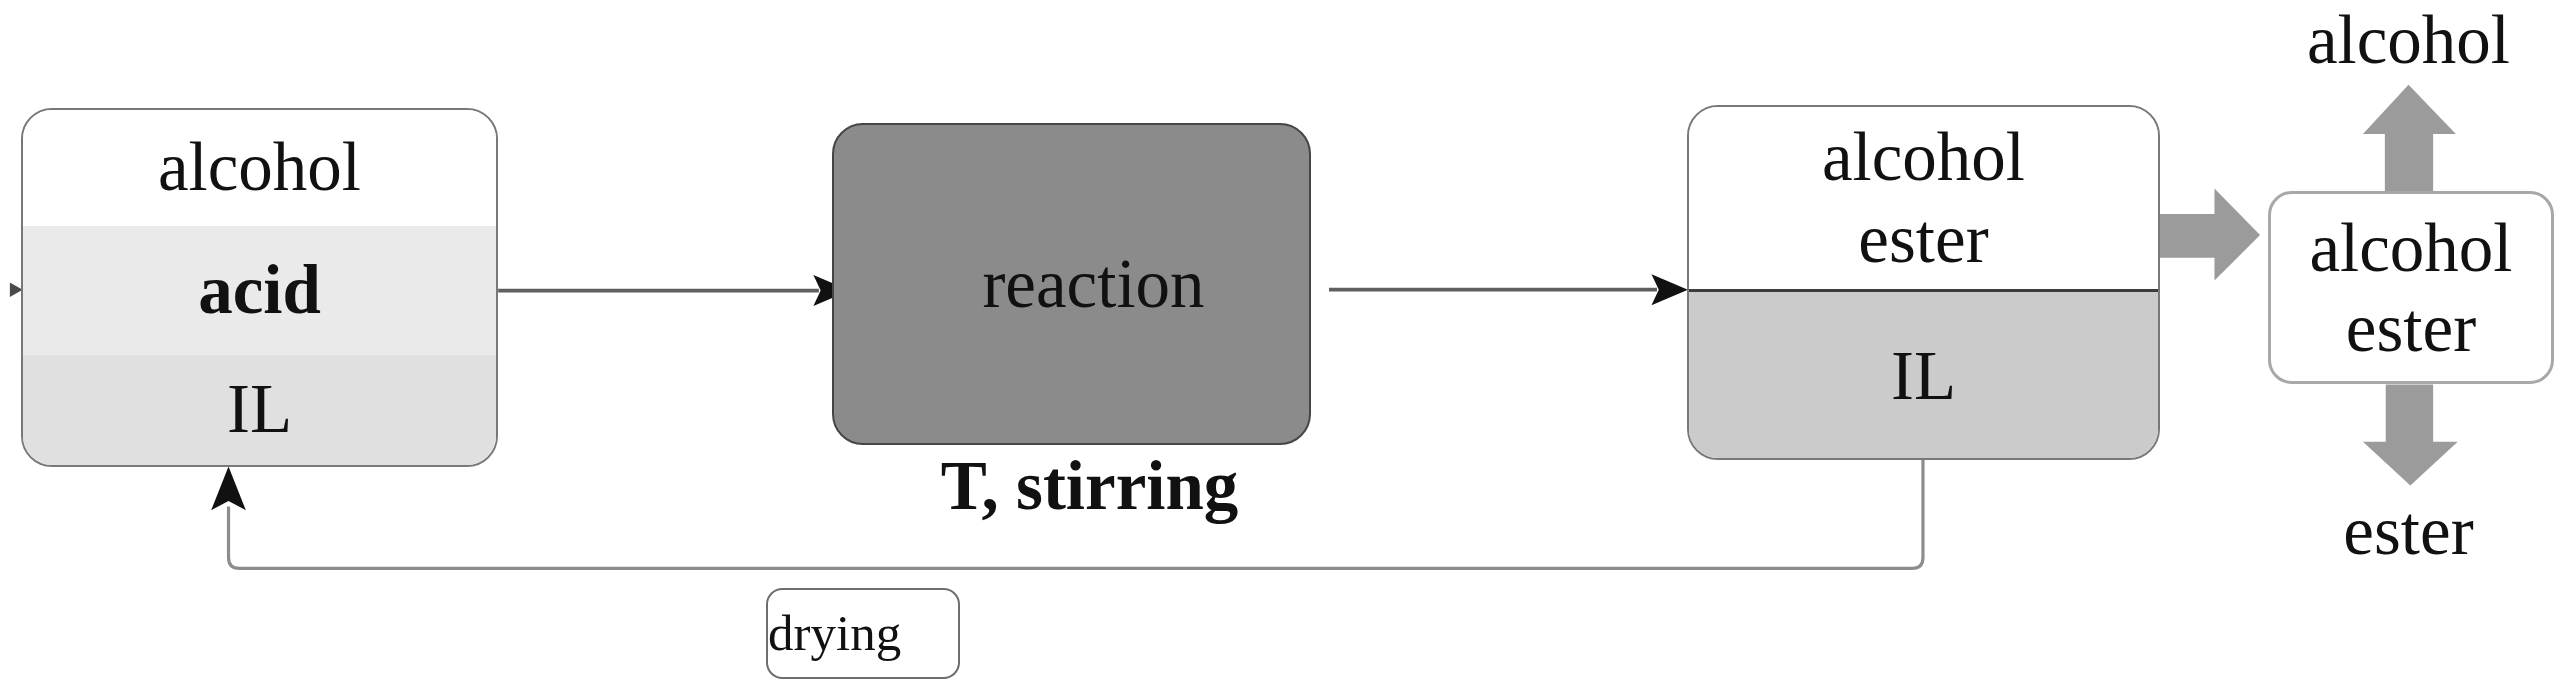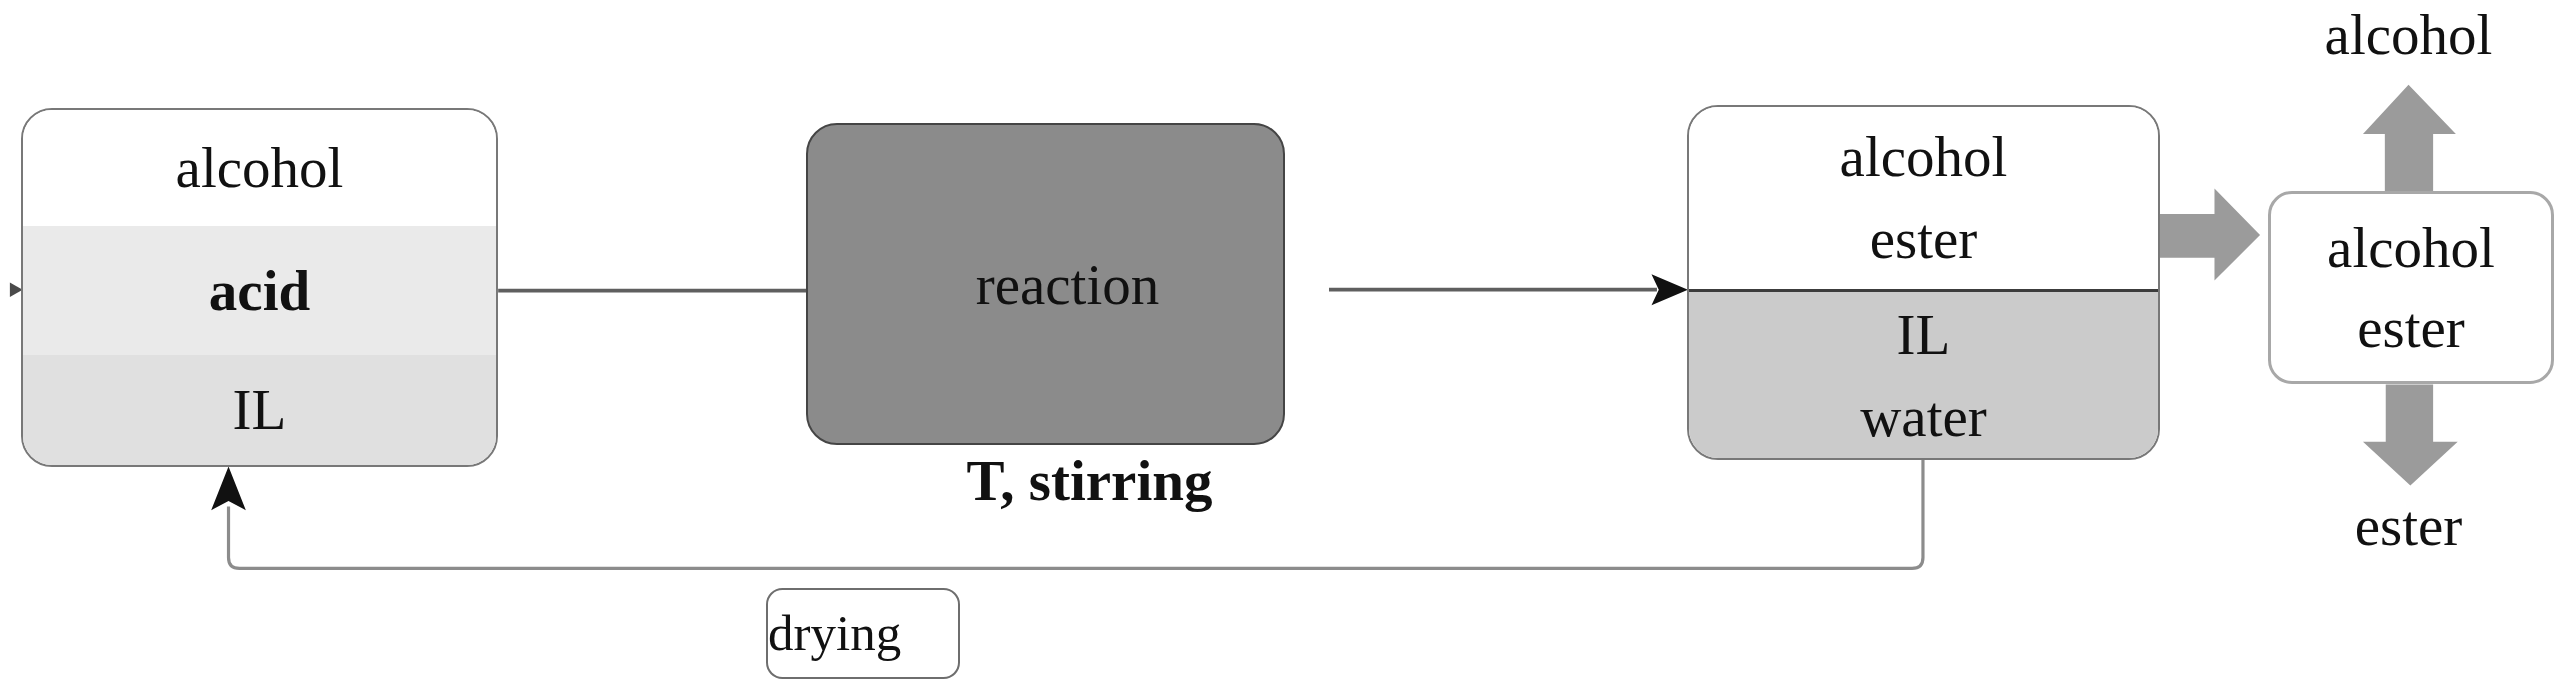--- a/index.html
+++ b/index.html
@@ -6,31 +6,31 @@
   #canvas{
     position:relative;
     width:2576px;height:696px;
     background:#ffffff;
     font-family:"Liberation Serif","DejaVu Serif",serif;
     color:#111111;
     overflow:hidden;
   }
   #wires{position:absolute;left:0;top:0;width:2576px;height:696px;}
   .box{position:absolute;box-sizing:border-box;background:#ffffff;}
-  .lbl{font-size:57px;line-height:1;white-space:nowrap;}
+  .lbl{font-size:69px;line-height:1;white-space:nowrap;}
 
   
   #feed-box{left:21px;top:108px;width:477px;height:359px;border:2.7px solid #787878;border-radius:31px;overflow:hidden;}
   .sec{display:flex;align-items:center;justify-content:center;}
   #feed-sec-alcohol{height:32.6%;background:#ffffff;}
   #feed-sec-acid{height:36.3%;background:#eaeaea;font-weight:bold;}
   #feed-sec-il{height:31.1%;background:#e0e0e0;}
 
   
-  #reaction-box{left:806px;top:123px;width:479px;height:322px;background:#8b8b8b;border:2.7px solid #454545;border-radius:31px;display:flex;align-items:center;justify-content:center;padding-left:44px;}
+  #reaction-box{left:832px;top:123px;width:479px;height:322px;background:#8b8b8b;border:2.7px solid #454545;border-radius:31px;display:flex;align-items:center;justify-content:center;padding-left:44px;}
   #reaction-caption{position:absolute;left:907px;top:452px;width:365px;text-align:center;font-weight:bold;}
 
   
   #separation-box{left:1687px;top:105px;width:473px;height:355px;border:2.7px solid #787878;border-radius:31px;overflow:hidden;padding:0;}
   #sep-top{height:182px;background:#ffffff;display:flex;flex-direction:column;align-items:center;justify-content:center;}
   #sep-bottom{height:168px;background:#cbcbcb;border-top:3.6px solid #3c3c3c;display:flex;flex-direction:column;align-items:center;justify-content:center;}
   .twoline{line-height:82px;text-align:center;}
 
   
   #product-box{left:2268px;top:191px;width:286px;height:193px;border:3.6px solid #a8a8a8;border-radius:24px;display:flex;flex-direction:column;align-items:center;justify-content:center;}
@@ -87,21 +87,20 @@
   </div>
   <div class="lbl" id="reaction-caption">T, stirring</div>
 
   <div class="box" id="separation-box">
     <div id="sep-top">
       <div class="lbl twoline">alcohol</div>
       <div class="lbl twoline">ester</div>
     </div>
     <div id="sep-bottom">
       <div class="lbl twoline">IL</div>
-      <div class="lbl twoline">water</div>
     </div>
   </div>
 
   <div class="box" id="product-box">
     <div class="lbl twoline">alcohol</div>
     <div class="lbl twoline">ester</div>
   </div>
 
   <div class="box" id="drying-box">
     <span class="lbl">drying</span>

